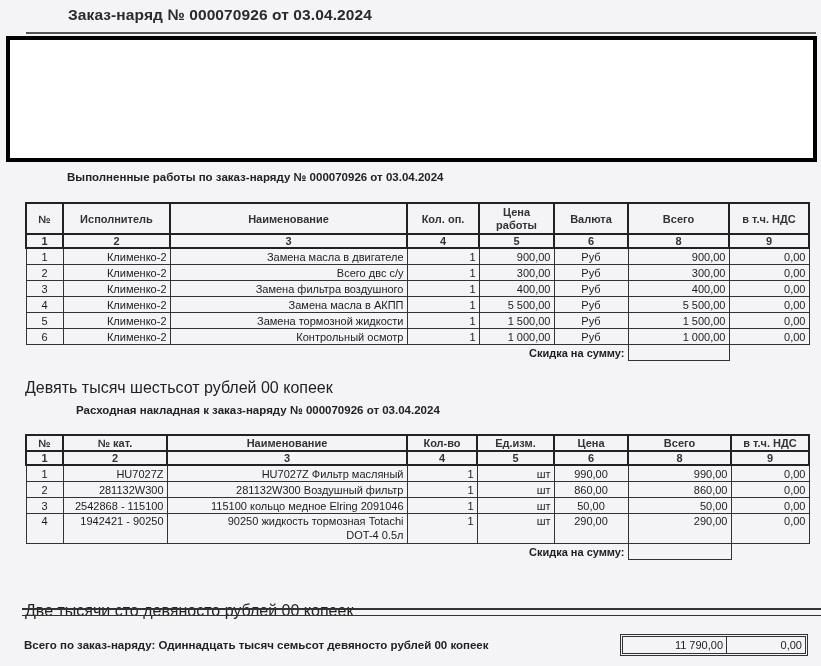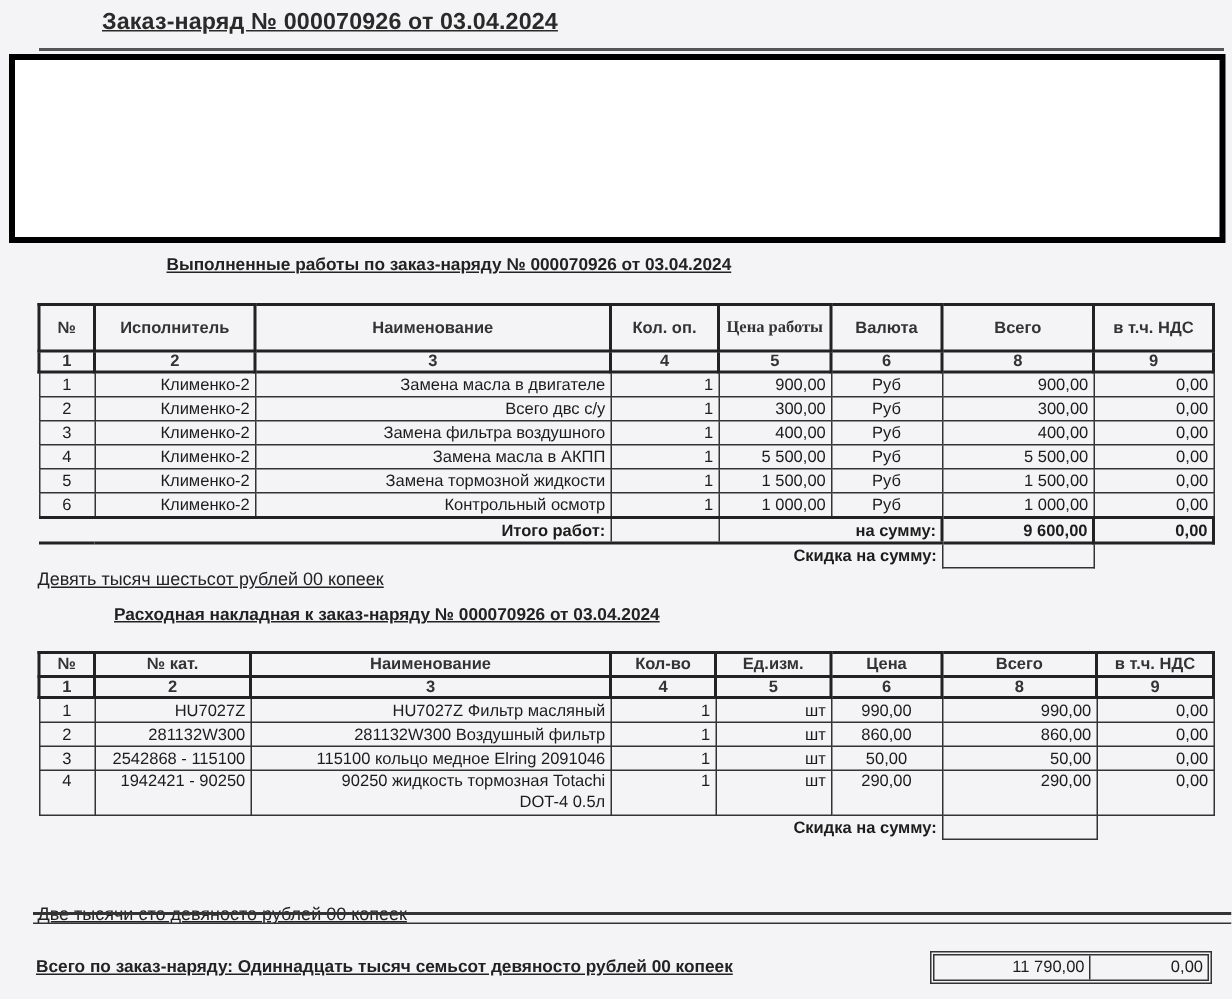--- a/index.html
+++ b/index.html
@@ -1,68 +1,68 @@
 <!DOCTYPE html>
 <html><head>
 <meta charset="utf-8">
 <style>
   html, body { margin:0; padding:0; }
   body {
     width:821px; height:666px; position:relative; overflow:hidden;
     background:#f4f4f6; color:#1c1c1c;
     font-family:"Liberation Sans", sans-serif; font-size:11px;
   }
-  .abs { position:absolute;text-decoration:underline; }
+  .abs { position:absolute; }
   .title { left:68px; top:6px; font-size:15.5px; font-weight:bold; color:#2a2a2a; letter-spacing:0.1px; }
   .under-line { left:26px; top:32px; width:790px; height:2px; background:#555; }
   .redact { left:6px; top:36px; width:803px; height:118px; background:#fff; border:4px solid #000; }
   .sec-title { font-weight:bold; font-size:11.5px; color:#222; }
   table { border-collapse:collapse; position:absolute; table-layout:fixed; }
   td, th { border:1px solid #333; padding:0 3px; height:15px; line-height:14px; overflow:hidden; white-space:nowrap; font-size:11px; }
   th { font-weight:bold; text-align:center; color:#333; }
   .hdr th { border:2px solid #222; height:29px; }
   .num th { border:2px solid #222; height:12px; line-height:11px; }
   .r { text-align:right; }
   .c { text-align:center; }
   .l { text-align:right; }
   .nob { border:none; }
   .bold { font-weight:bold; }
   .tot td { border-top:2px solid #222; border-bottom:2px solid #222; height:15px; }
-  .words { font-size:12px; color:#222; }
+  .words { font-size:16px; color:#222; }
   .dbl { left:22px; width:799px; height:5px; border-top:2px solid #333; border-bottom:1px solid #333; }
   .grand { left:620px; top:634px; width:182px; height:16px; border:3px double #333; }
   .grand div { position:absolute; top:0; height:16px; line-height:16px; font-size:11px; }
 </style>
 </head>
 <body>
 
 <div class="abs title">Заказ-наряд № 000070926  от 03.04.2024</div>
 <div class="abs under-line"></div>
 <div class="abs redact"></div>
 
-<div class="abs sec-title" style="left:67px; top:171px;margin-left:44px;">Выполненные работы по заказ-наряду №  000070926  от 03.04.2024</div>
+<div class="abs sec-title" style="left:67px; top:171px;">Выполненные работы по заказ-наряду №  000070926  от 03.04.2024</div>
 
 <table style="left:25px; top:202px; width:783px;">
   <colgroup>
     <col style="width:37px">
       <col style="width:107px">
       <col style="width:237px">
       <col style="width:72px">
     <col style="width:75px">
       <col style="width:74px">
       <col style="width:101px">
       <col style="width:80px">
   </colgroup>
   <tbody>
       <tr class="hdr">
     <th>№</th>
     <th>Исполнитель</th>
     <th>Наименование</th>
     <th>Кол. оп.</th>
-    <th style="white-space:normal; line-height:13px;font-family:Liberation Serif, serif;">Цена работы</th>
+    <th style="white-space:normal; line-height:13px;">Цена работы</th>
     <th>Валюта</th>
     <th>Всего</th>
     <th>в т.ч. НДС</th>
   </tr>
   <tr class="num">
     <th>1</th>
     <th>2</th>
     <th>3</th>
     <th>4</th>
     <th>5</th>
@@ -122,27 +122,20 @@
   </tr>
   <tr>
     <td class="c">6</td>
     <td class="l">Клименко-2</td>
     <td class="l">Контрольный осмотр</td>
     <td class="r">1</td>
     <td class="r">1 000,00</td>
     <td class="c">Руб</td>
     <td class="r">1 000,00</td>
     <td class="r">0,00</td>
-  </tr>
-  <tr class="tot">
-    <td colspan="3" class="r bold" style="border-left:none;">Итого работ:</td>
-    <td></td>
-    <td colspan="2" class="r bold">на сумму:</td>
-    <td class="r bold" style="border:2px solid #222;">9 600,00</td>
-    <td class="r bold" style="border:2px solid #222;">0,00</td>
   </tr>
   <tr>
     <td colspan="6" class="r bold nob">Скидка на сумму:</td>
     <td></td>
     <td class="nob"></td>
   </tr>
 </tbody>
   </table>
 
 <div class="abs words" style="left:25px; top:379px;">Девять тысяч шестьсот рублей 00 копеек</div>

